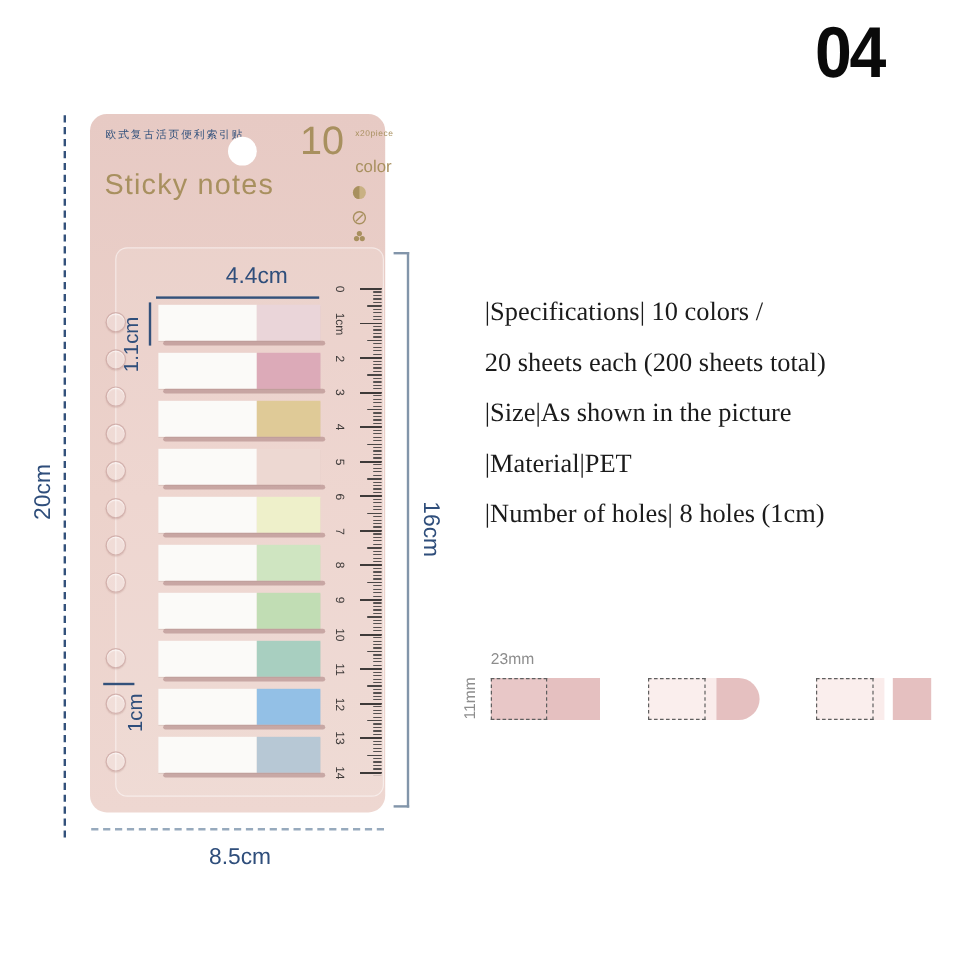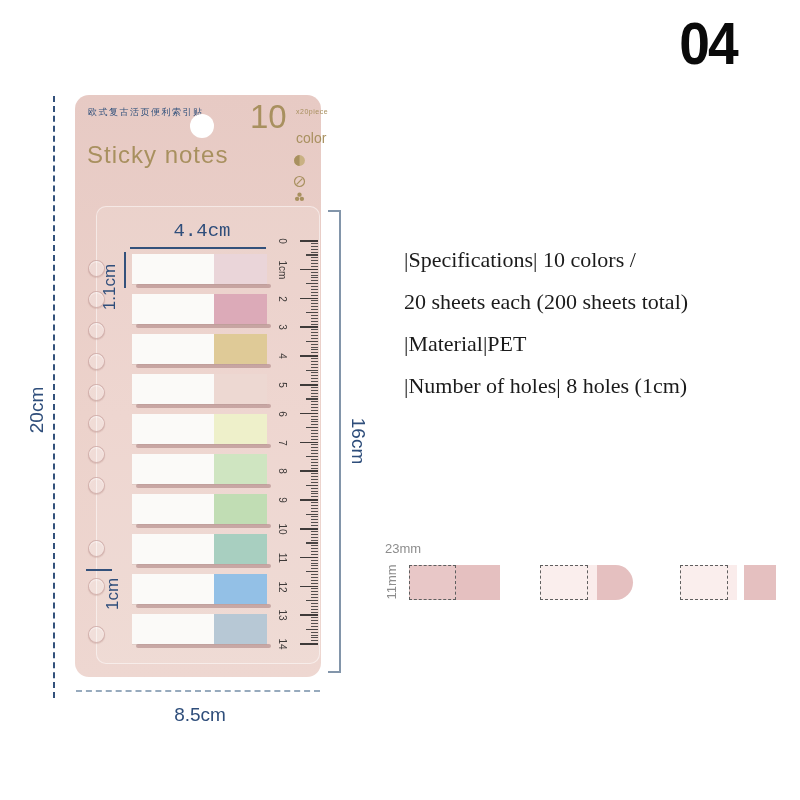--- a/index.html
+++ b/index.html
@@ -189,21 +189,21 @@
           <div class="strip-tab" style="background: rgb(147, 192, 230);"></div>
         </div>
         <div class="strip-shadow" style="top: 350px;"></div>
         <div class="strip" style="top: 360px;">
           <div class="strip-white"></div>
           <div class="strip-tab" style="background: rgb(183, 200, 213);"></div>
         </div>
         <div class="strip-shadow" style="top: 390px;"></div>
       </div>
 
-    <div class="abs dim navy dim-box" style="left:67px;top:126px;width:120px;font-family:Liberation Mono, monospace;">4.4cm</div>
+    <div class="abs dim navy dim-box" style="left:79px;top:126px;width:120px;">4.4cm</div>
     <div class="abs line-44"></div>
     <div class="abs line-11"></div>
     <div class="abs dim-sm navy dim-box rot-ccw" style="left:-5px;top:182px;">1.1cm</div>
     <div class="abs line-1cm"></div>
     <div class="abs dim-sm navy dim-box rot-ccw" style="left:-2px;top:489px;">1cm</div>
   </div>
 
   <div class="abs dash-left"></div>
   <div class="abs dim navy dim-box rot-ccw" style="left:-3px;top:400px;">20cm</div>
 
@@ -211,25 +211,26 @@
   <div class="abs bracket-cap" style="left:328px;top:210px;"></div>
   <div class="abs bracket-cap" style="left:328px;top:671px;"></div>
   <div class="abs dim navy dim-box rot-cw" style="left:318px;top:431px;">16cm</div>
 
   <div class="abs dash-bottom"></div>
   <div class="abs dim navy dim-box" style="left:140px;top:705px;width:120px;">8.5cm</div>
 
   <div id="specs" class="abs specs">
       <div class="spec-line">|Specifications| 10 colors /</div>
       <div class="spec-line">20 sheets each (200 sheets total)</div>
+      <div class="spec-line">|Size|As shown in the picture</div>
       <div class="spec-line">|Material|PET</div>
       <div class="spec-line">|Number of holes| 8 holes (1cm)</div>
     </div>
 
-  <div class="abs diag-label" style="left:385px;top:541px;">23mm</div>
+  <div class="abs diag-label" style="left:409px;top:541px;">23mm</div>
   <div class="abs diag-label dim-box rot-ccw" style="left:362px;top:572px;width:60px;">11mm</div>
 
   <div class="abs d-solid" style="left:409px;top:565px;width:91px;height:35px;"></div>
   <div class="abs d-dash" style="left:409px;top:565px;width:47px;height:35px;"></div>
 
   <div class="abs d-light" style="left:540px;top:565px;width:57px;height:35px;"></div>
   <div class="abs d-dash" style="left:540px;top:565px;width:48px;height:35px;"></div>
   <div class="abs d-solid" style="left:597px;top:565px;width:36px;height:35px;border-radius:0 17.5px 17.5px 0;"></div>
 
   <div class="abs d-light" style="left:680px;top:565px;width:57px;height:35px;"></div>

